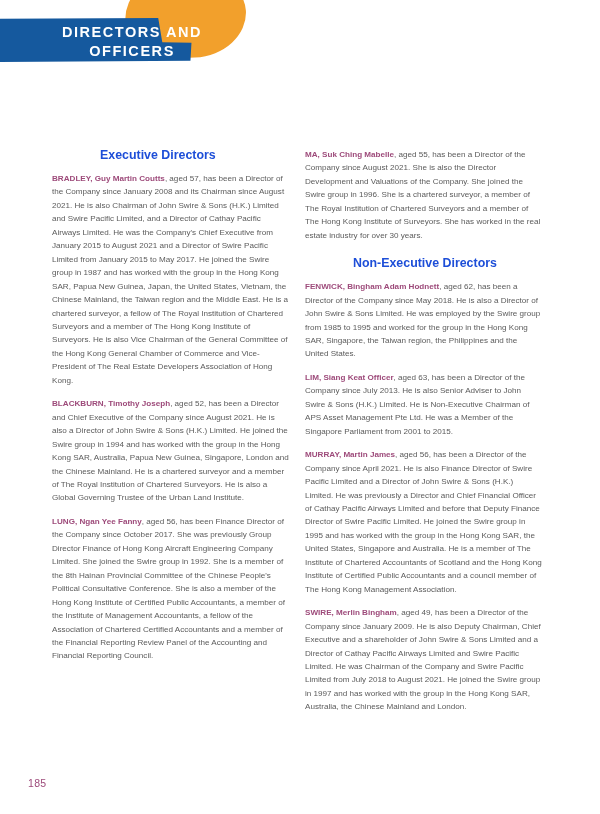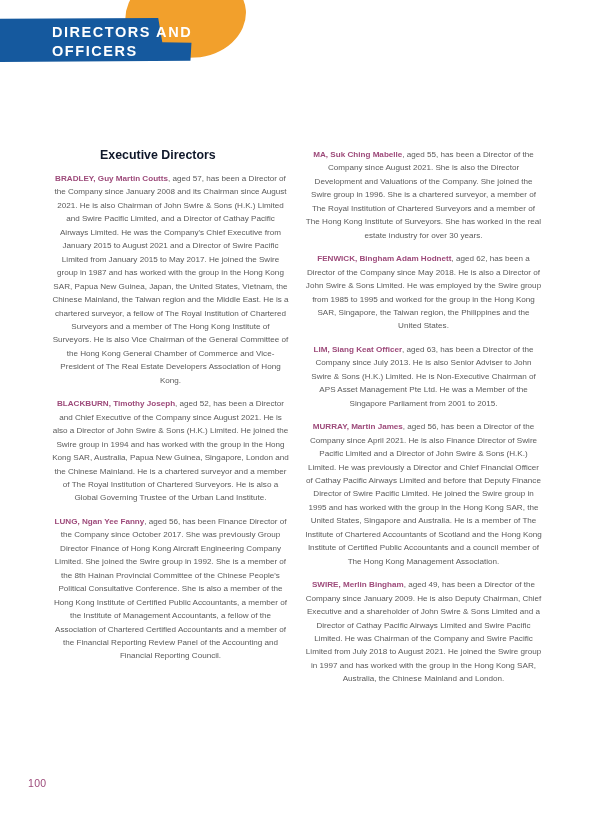--- a/index.html
+++ b/index.html
@@ -16,20 +16,21 @@
   }
 
   
   .page-header {
     position: absolute;
     top: 0;
     left: 0;
     width: 600px;
     height: 105px;
     overflow: hidden;
+    text-align: center;
   }
   .blob-orange {
     position: absolute;
     left: 125px;
     top: -30px;
     width: 121px;
     height: 88px;
     background: #F2A02C;
     border-radius: 48% 52% 44% 56% / 55% 50% 50% 45%;
     transform: rotate(-3deg);
@@ -64,35 +65,35 @@
     width: 600px;
   }
   .col {
     position: absolute;
     width: 237px;
   }
   .col-left { left: 52px; }
   .col-right { left: 305px; }
 
   .section-heading {
-    color: #0f172a;
+    color: #1d4ed8;
     font-size: 12.4px;
     font-weight: bold;
     line-height: 15px;
     margin: 0 0 9px 0;
     padding-left: 48px;
   }
   .section-heading.spaced { margin-top: 14px; }
 
   p.bio {
     margin: 0 0 10px 0;
     font-size: 8.1px;
     line-height: 13.45px;
     color: #5B5B5B;
-    text-align: center;
+    text-align: left;
   }
   p.bio:last-child { margin-bottom: 0; }
 
   .person-name {
     color: #9D4A7A;
     font-weight: bold;
   }
 
   
   .page-number {
@@ -122,25 +123,26 @@
     <p class="bio"><span class="person-name">BRADLEY, Guy Martin Coutts</span><span>, aged 57, has been a Director of the Company since January 2008 and its Chairman since August 2021. He is also Chairman of John Swire &amp; Sons (H.K.) Limited and Swire Pacific Limited, and a Director of Cathay Pacific Airways Limited. He was the Company's Chief Executive from January 2015 to August 2021 and a Director of Swire Pacific Limited from January 2015 to May 2017. He joined the Swire group in 1987 and has worked with the group in the Hong Kong SAR, Papua New Guinea, Japan, the United States, Vietnam, the Chinese Mainland, the Taiwan region and the Middle East. He is a chartered surveyor, a fellow of The Royal Institution of Chartered Surveyors and a member of The Hong Kong Institute of Surveyors. He is also Vice Chairman of the General Committee of the Hong Kong General Chamber of Commerce and Vice-President of The Real Estate Developers Association of Hong Kong.</span></p>
 
     <p class="bio"><span class="person-name">BLACKBURN, Timothy Joseph</span><span>, aged 52, has been a Director and Chief Executive of the Company since August 2021. He is also a Director of John Swire &amp; Sons (H.K.) Limited. He joined the Swire group in 1994 and has worked with the group in the Hong Kong SAR, Australia, Papua New Guinea, Singapore, London and the Chinese Mainland. He is a chartered surveyor and a member of The Royal Institution of Chartered Surveyors. He is also a Global Governing Trustee of the Urban Land Institute.</span></p>
 
     <p class="bio"><span class="person-name">LUNG, Ngan Yee Fanny</span><span>, aged 56, has been Finance Director of the Company since October 2017. She was previously Group Director Finance of Hong Kong Aircraft Engineering Company Limited. She joined the Swire group in 1992. She is a member of the 8th Hainan Provincial Committee of the Chinese People's Political Consultative Conference. She is also a member of the Hong Kong Institute of Certified Public Accountants, a member of the Institute of Management Accountants, a fellow of the Association of Chartered Certified Accountants and a member of the Financial Reporting Review Panel of the Accounting and Financial Reporting Council.</span></p>
   </div>
 
   <div class="col col-right">
     <p class="bio"><span class="person-name">MA, Suk Ching Mabelle</span><span>, aged 55, has been a Director of the Company since August 2021. She is also the Director Development and Valuations of the Company. She joined the Swire group in 1996. She is a chartered surveyor, a member of The Royal Institution of Chartered Surveyors and a member of The Hong Kong Institute of Surveyors. She has worked in the real estate industry for over 30 years.</span></p>
 
+    <h2 class="section-heading spaced">Non-Executive Directors</h2>
 
     <p class="bio"><span class="person-name">FENWICK, Bingham Adam Hodnett</span><span>, aged 62, has been a Director of the Company since May 2018. He is also a Director of John Swire &amp; Sons Limited. He was employed by the Swire group from 1985 to 1995 and worked for the group in the Hong Kong SAR, Singapore, the Taiwan region, the Philippines and the United States.</span></p>
 
     <p class="bio"><span class="person-name">LIM, Siang Keat Officer</span><span>, aged 63, has been a Director of the Company since July 2013. He is also Senior Adviser to John Swire &amp; Sons (H.K.) Limited. He is Non-Executive Chairman of APS Asset Management Pte Ltd. He was a Member of the Singapore Parliament from 2001 to 2015.</span></p>
 
     <p class="bio"><span class="person-name">MURRAY, Martin James</span><span>, aged 56, has been a Director of the Company since April 2021. He is also Finance Director of Swire Pacific Limited and a Director of John Swire &amp; Sons (H.K.) Limited. He was previously a Director and Chief Financial Officer of Cathay Pacific Airways Limited and before that Deputy Finance Director of Swire Pacific Limited. He joined the Swire group in 1995 and has worked with the group in the Hong Kong SAR, the United States, Singapore and Australia. He is a member of The Institute of Chartered Accountants of Scotland and the Hong Kong Institute of Certified Public Accountants and a council member of The Hong Kong Management Association.</span></p>
 
     <p class="bio"><span class="person-name">SWIRE, Merlin Bingham</span><span>, aged 49, has been a Director of the Company since January 2009. He is also Deputy Chairman, Chief Executive and a shareholder of John Swire &amp; Sons Limited and a Director of Cathay Pacific Airways Limited and Swire Pacific Limited. He was Chairman of the Company and Swire Pacific Limited from July 2018 to August 2021. He joined the Swire group in 1997 and has worked with the group in the Hong Kong SAR, Australia, the Chinese Mainland and London.</span></p>
   </div>
 
 </div>
 
-<div class="page-number">100</div>
+<div class="page-number">185</div>
 
 </body></html>

